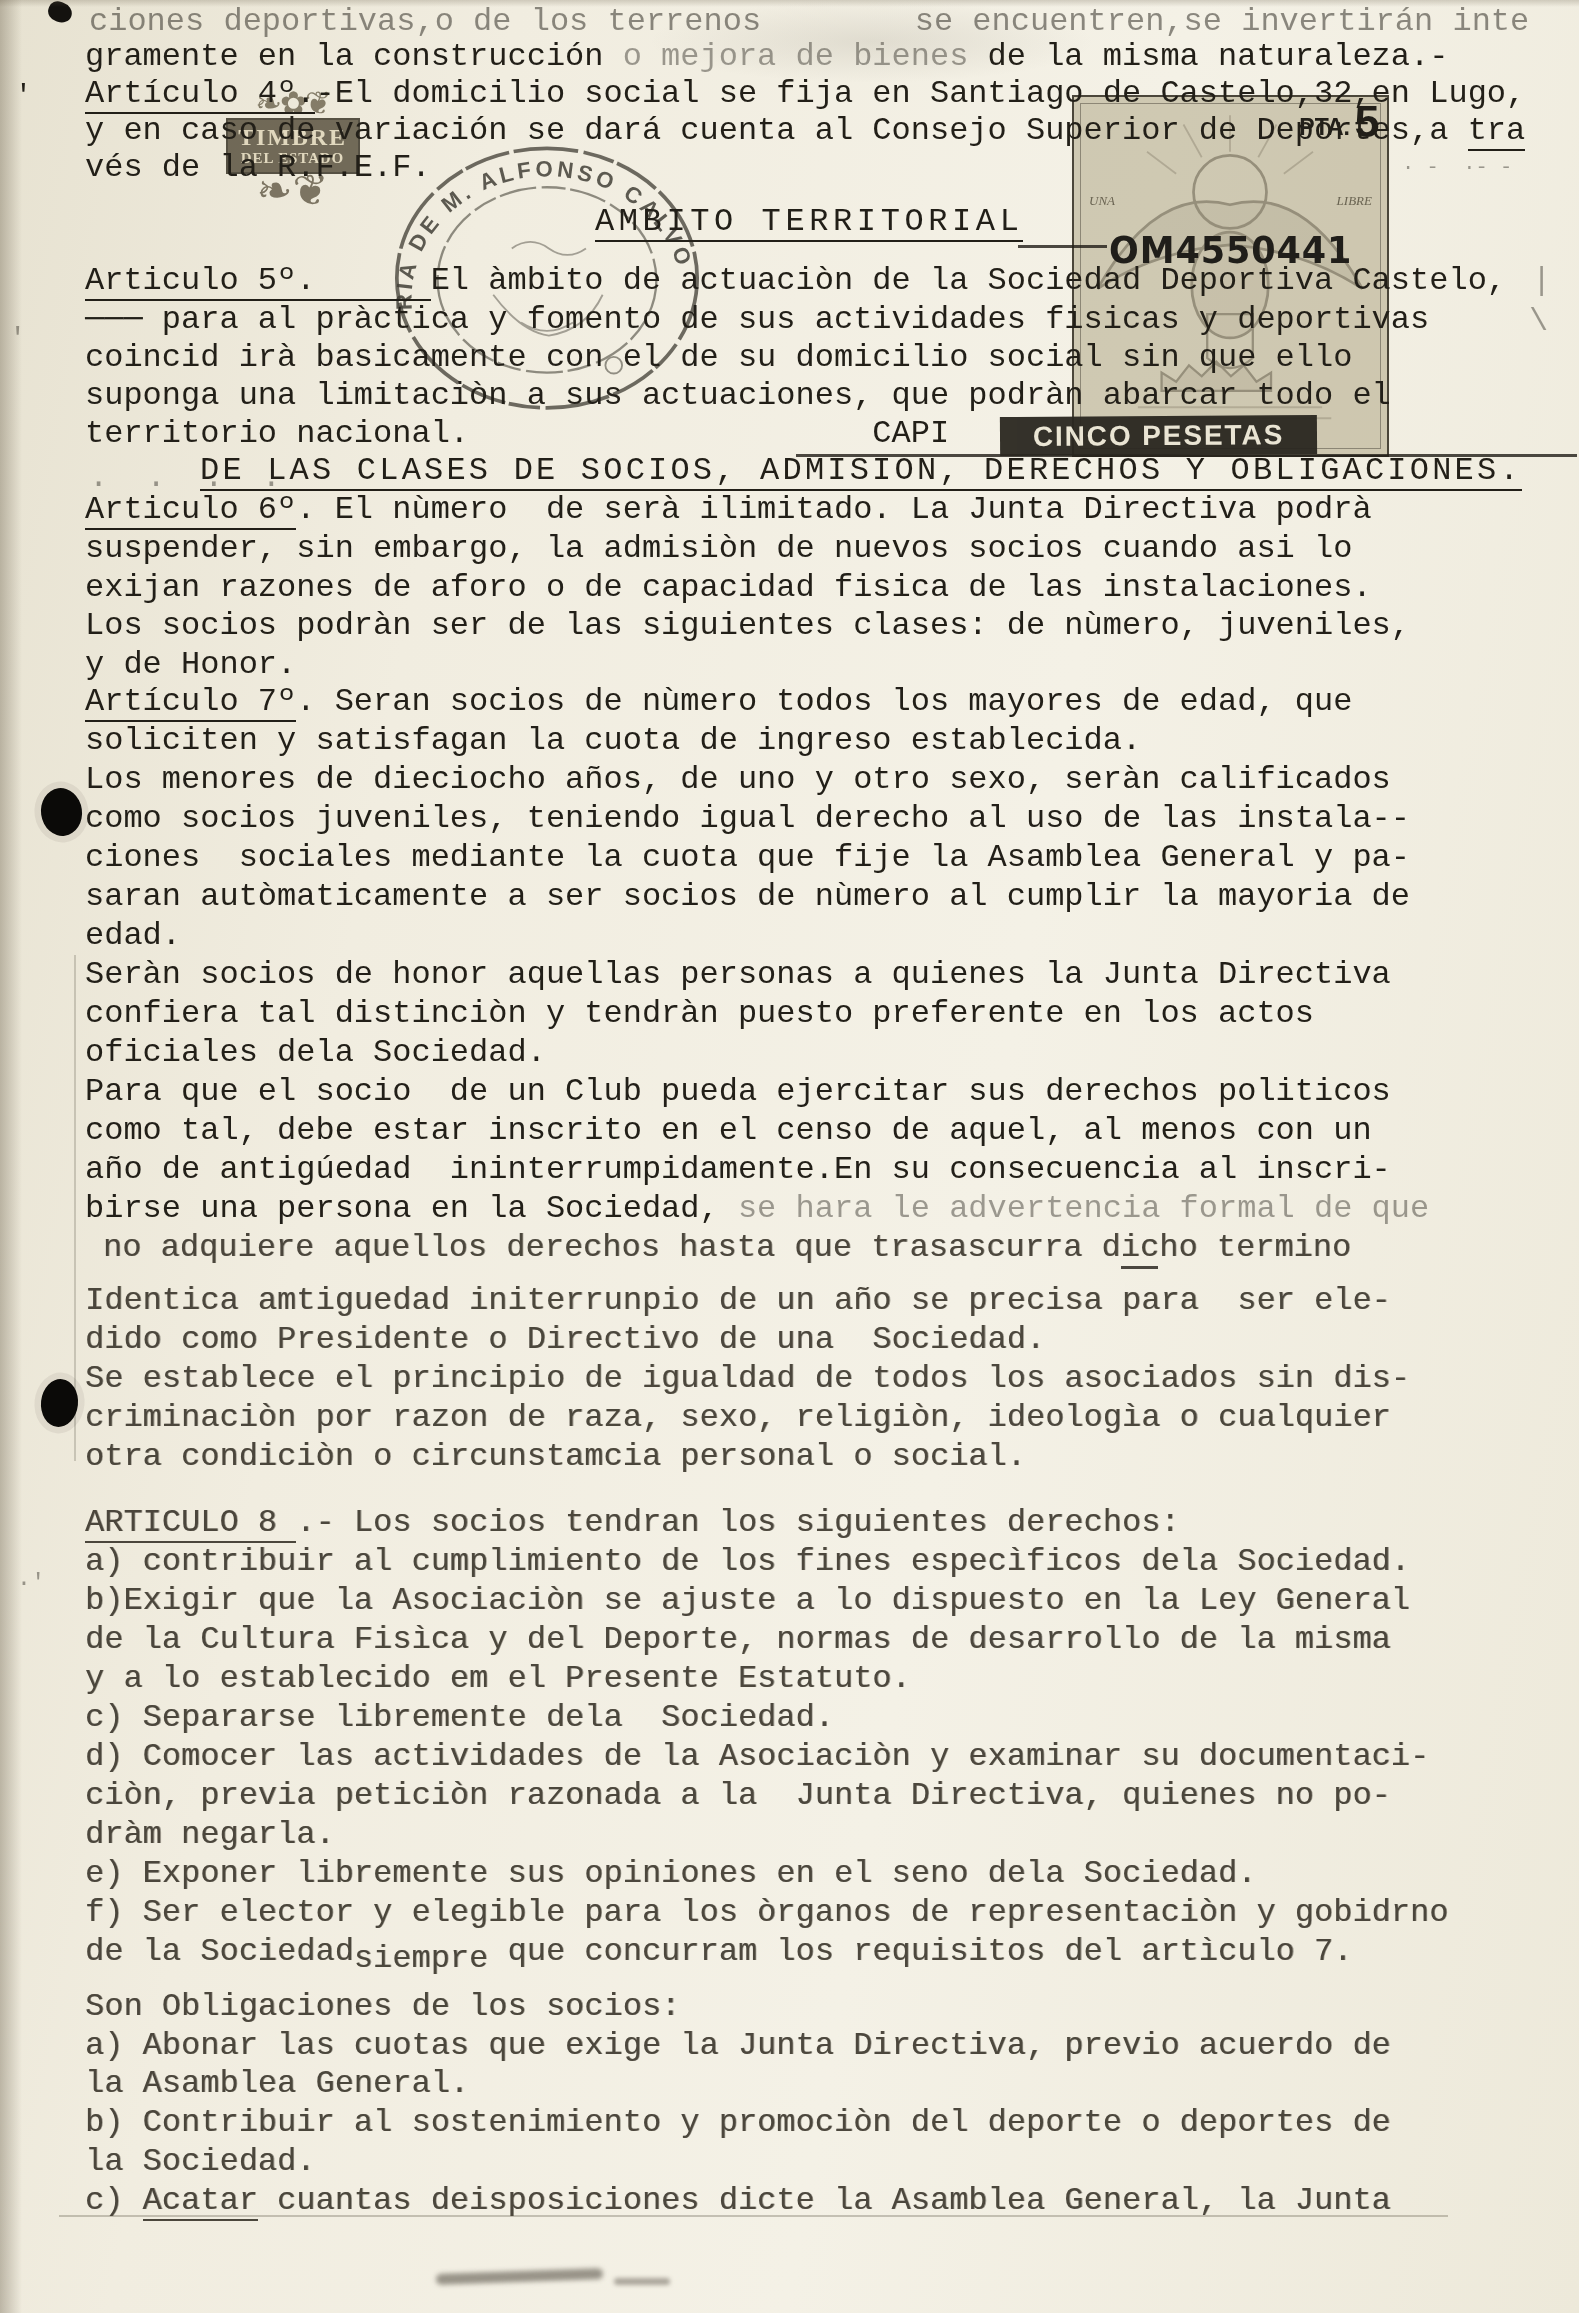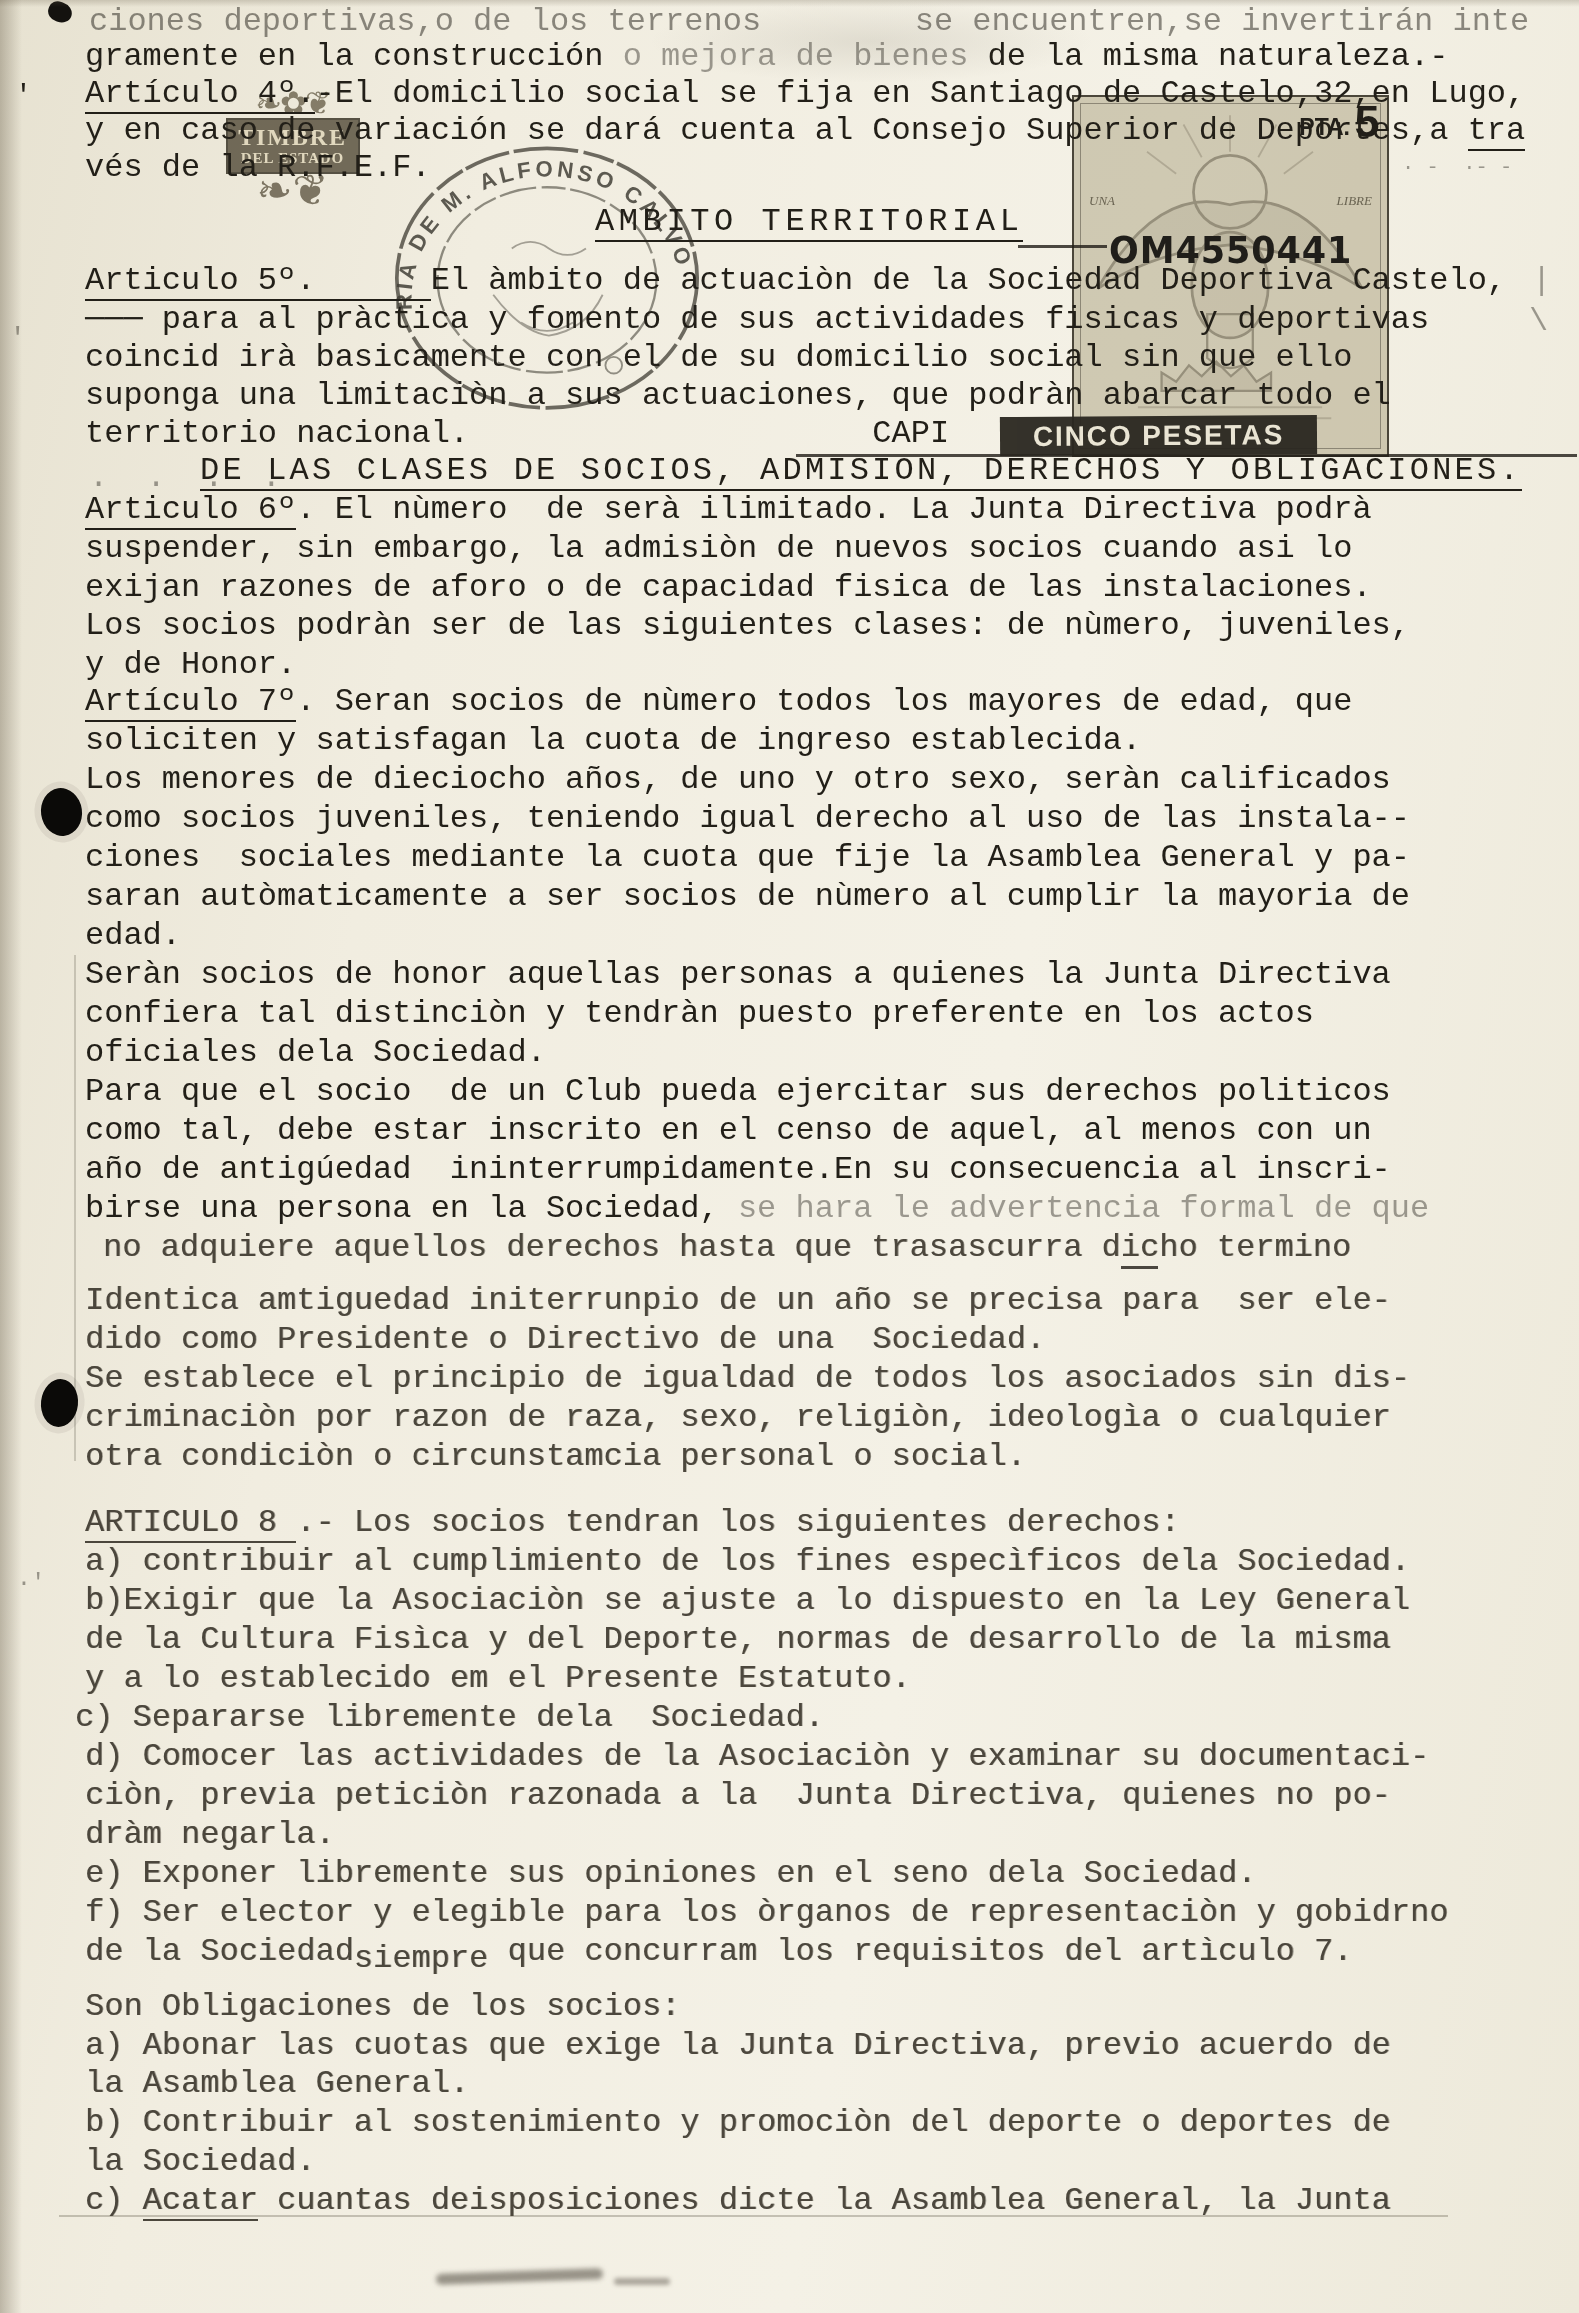--- a/index.html
+++ b/index.html
@@ -165,21 +165,21 @@
       <div class="line worn" style="left: 85px; top: 1285px;"><span>Identica amtiguedad initerrunpio de un año se precisa para  ser ele-</span></div>
       <div class="line worn" style="left: 85px; top: 1324px;"><span>dido como Presidente o Directivo de una  Sociedad.</span></div>
       <div class="line worn" style="left: 85px; top: 1363px;"><span>Se establece el principio de igualdad de todos los asociados sin dis-</span></div>
       <div class="line worn" style="left: 85px; top: 1402px;"><span>criminaciòn por razon de raza, sexo, religiòn, ideologìa o cualquier</span></div>
       <div class="line worn" style="left: 85px; top: 1441px;"><span>otra condiciòn o circunstamcia personal o social.</span></div>
       <div class="line worn" style="left: 85px; top: 1507px;"><span class="u">ARTICULO 8 </span><span>.- Los socios tendran los siguientes derechos:</span></div>
       <div class="line worn" style="left: 85px; top: 1546px;"><span>a) contribuir al cumplimiento de los fines especìficos dela Sociedad.</span></div>
       <div class="line worn" style="left: 85px; top: 1585px;"><span>b)Exigir que la Asociaciòn se ajuste a lo dispuesto en la Ley General</span></div>
       <div class="line worn" style="left: 85px; top: 1624px;"><span>de la Cultura Fisìca y del Deporte, normas de desarrollo de la misma</span></div>
       <div class="line worn" style="left: 85px; top: 1663px;"><span>y a lo establecido em el Presente Estatuto.</span></div>
-      <div class="line worn" style="left: 75px; top: 1702px; text-align: center;"><span>c) Separarse libremente dela  Sociedad.</span></div>
+      <div class="line worn" style="left: 85px; top: 1702px; text-align: center;"><span>c) Separarse libremente dela  Sociedad.</span></div>
       <div class="line worn" style="left: 85px; top: 1741px;"><span>d) Comocer las actividades de la Asociaciòn y examinar su documentaci-</span></div>
       <div class="line worn" style="left: 85px; top: 1780px;"><span>ciòn, previa peticiòn razonada a la  Junta Directiva, quienes no po-</span></div>
       <div class="line worn" style="left: 85px; top: 1819px;"><span>dràm negarla.</span></div>
       <div class="line worn" style="left: 85px; top: 1858px;"><span>e) Exponer libremente sus opiniones en el seno dela Sociedad.</span></div>
       <div class="line worn" style="left: 85px; top: 1897px;"><span>f) Ser elector y elegible para los òrganos de representaciòn y gobidrno</span></div>
       <div class="line worn" style="left: 85px; top: 1936px;"><span>de la Sociedad</span><span class="sub">siempre</span><span> que concurram los requisitos del artìculo 7.</span></div>
       <div class="line worn" style="left: 85px; top: 1991px;"><span>Son Obligaciones de los socios:</span></div>
       <div class="line worn" style="left: 85px; top: 2030px;"><span>a) Abonar las cuotas que exige la Junta Directiva, previo acuerdo de</span></div>
       <div class="line worn" style="left: 85px; top: 2068px;"><span>la Asamblea General.</span></div>
       <div class="line worn" style="left: 85px; top: 2107px;"><span>b) Contribuir al sostenimiento y promociòn del deporte o deportes de</span></div>

